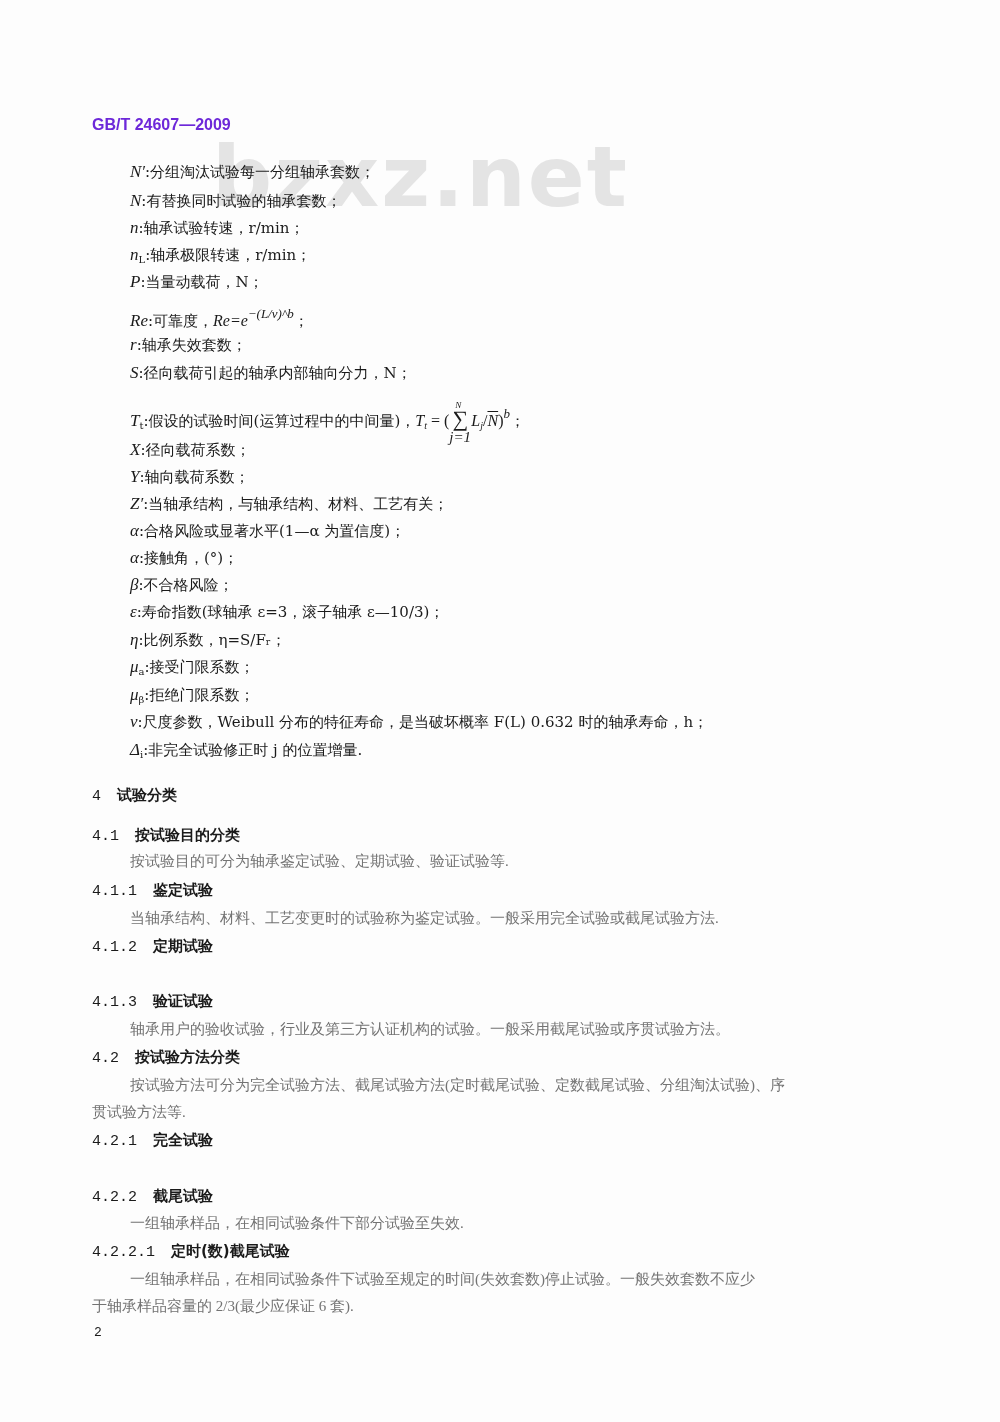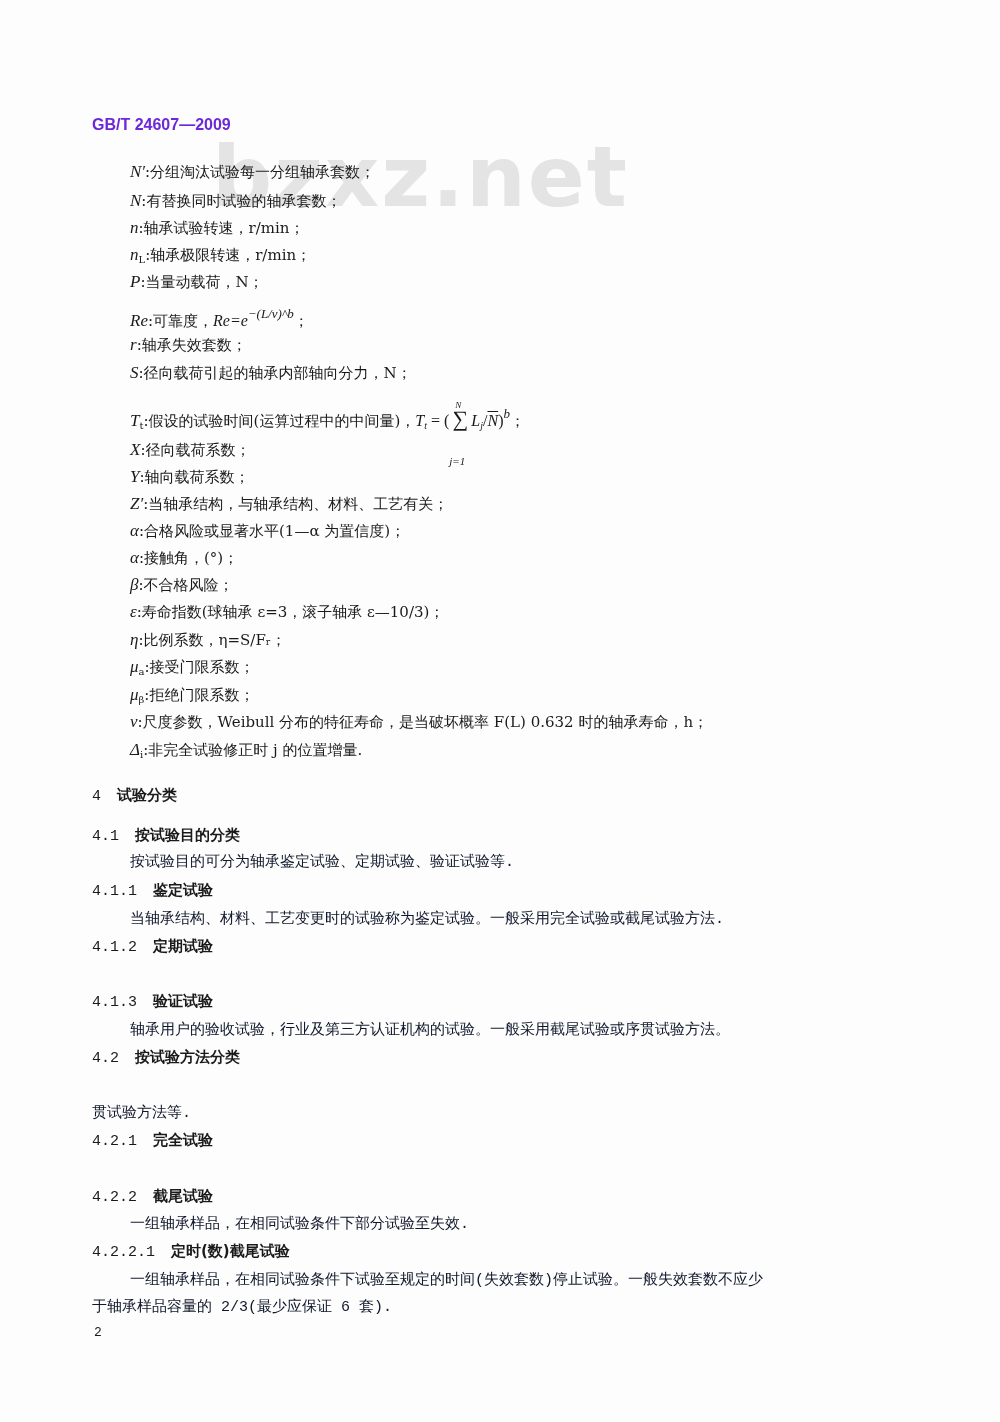--- a/index.html
+++ b/index.html
@@ -16,25 +16,25 @@
     position: absolute; left: 92px; top: 116px; font-family: "Liberation Sans", sans-serif;
     font-weight: bold; font-size: 16px; color: #6d28d9; z-index: 2;
   }
   .line { position: absolute; white-space: nowrap; font-size: 15px; z-index: 2; line-height: 20px; }
   .sym { font-family: "Liberation Serif", serif; font-style: italic; font-size: 17px; }
   .sub { font-size: 10px; vertical-align: -3px; }
   .formula { font-family: "Liberation Serif", serif; font-style: italic; font-size: 16px; }
   .sup { font-size: 13px; vertical-align: 8px; }
   .sumwrap { display: inline-block; position: relative; width: 22px; text-align: center; }
   .sumtop { position: absolute; top: -14px; left: 6px; font-size: 9px; font-style: italic; }
-  .sumbot { position: absolute; top: 18px; left: 0px; font-size: 11px; font-style: italic; margin-top: 24px; }
+  .sumbot { position: absolute; top: 18px; left: 0px; font-size: 15px; font-style: italic; }
   .big { font-size: 22px; font-style: normal; }
   .heading { position: absolute; white-space: nowrap; font-family: "DejaVu Sans", sans-serif; font-weight: bold; font-size: 15px; z-index: 2; }
   .heading .num { font-family: "Liberation Mono", monospace; font-weight: normal; margin-right: 16px; }
-  .para { position: absolute; white-space: nowrap; font-family: Liberation Mono, monospace; font-size: 15px; z-index: 2; color: #0f172a; }
+  .para { position: absolute; white-space: nowrap; font-family: Liberation Serif, serif; font-size: 15px; z-index: 2; color: #737373; }
   .page-num { position: absolute; left: 94px; top: 1325px; font-family: "Liberation Mono", monospace; font-size: 13px; z-index: 2; }
   .overline { text-decoration: overline; }
 </style>
 </head>
 <body>
 
 <div class="page">
   <div class="watermark">bzxz.net</div>
   <div class="std-code">GB/T 24607—2009</div>
 
@@ -121,20 +121,21 @@
   </div>
 
   <div class="heading" style="left:92px; top:992px;">
     <span class="num">4.1.3</span><span>验证试验</span>
   </div>
   <div class="para" style="left:130px; top:1020px;">轴承用户的验收试验，行业及第三方认证机构的试验。一般采用截尾试验或序贯试验方法。</div>
 
   <div class="heading" style="left:92px; top:1048px;">
     <span class="num">4.2</span><span>按试验方法分类</span>
   </div>
+  <div class="para" style="left:130px; top:1076px;">按试验方法可分为完全试验方法、截尾试验方法(定时截尾试验、定数截尾试验、分组淘汰试验)、序</div>
   <div class="para" style="left:92px; top:1103px;">贯试验方法等.</div>
 
   <div class="heading" style="left:92px; top:1131px;">
     <span class="num">4.2.1</span><span>完全试验</span>
   </div>
 
   <div class="heading" style="left:92px; top:1187px;">
     <span class="num">4.2.2</span><span>截尾试验</span>
   </div>
   <div class="para" style="left:130px; top:1214px;">一组轴承样品，在相同试验条件下部分试验至失效.</div>

